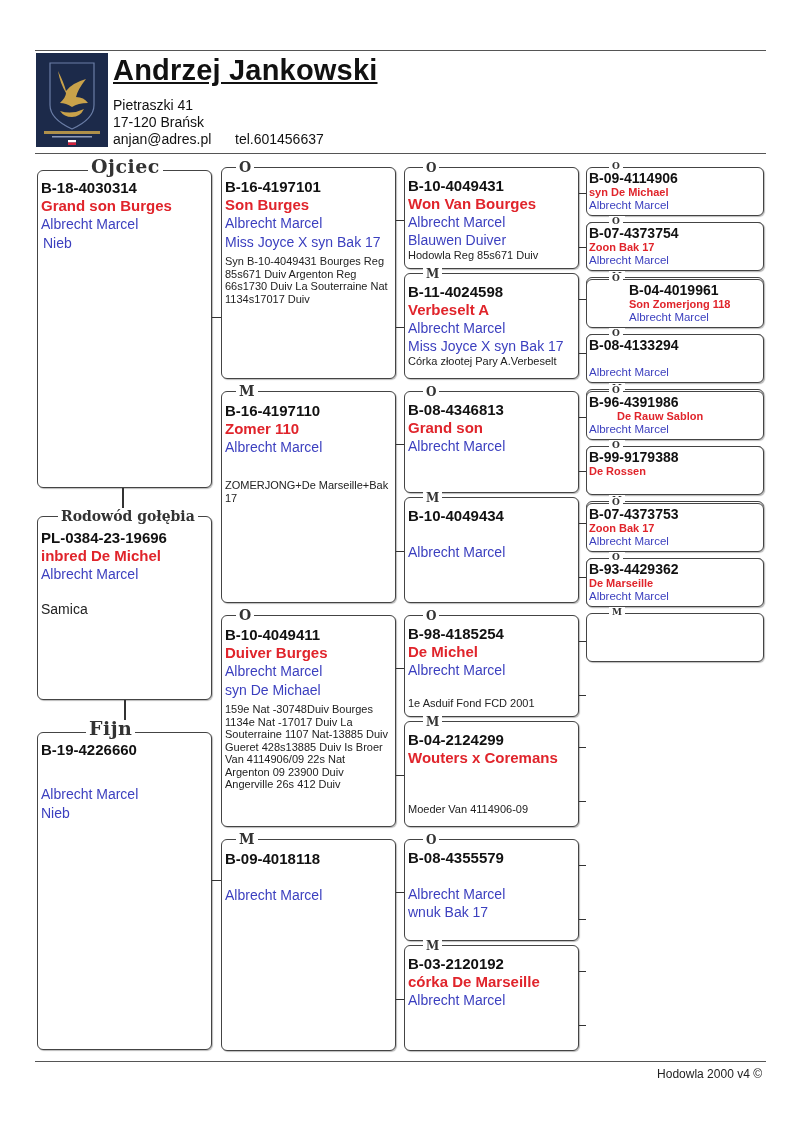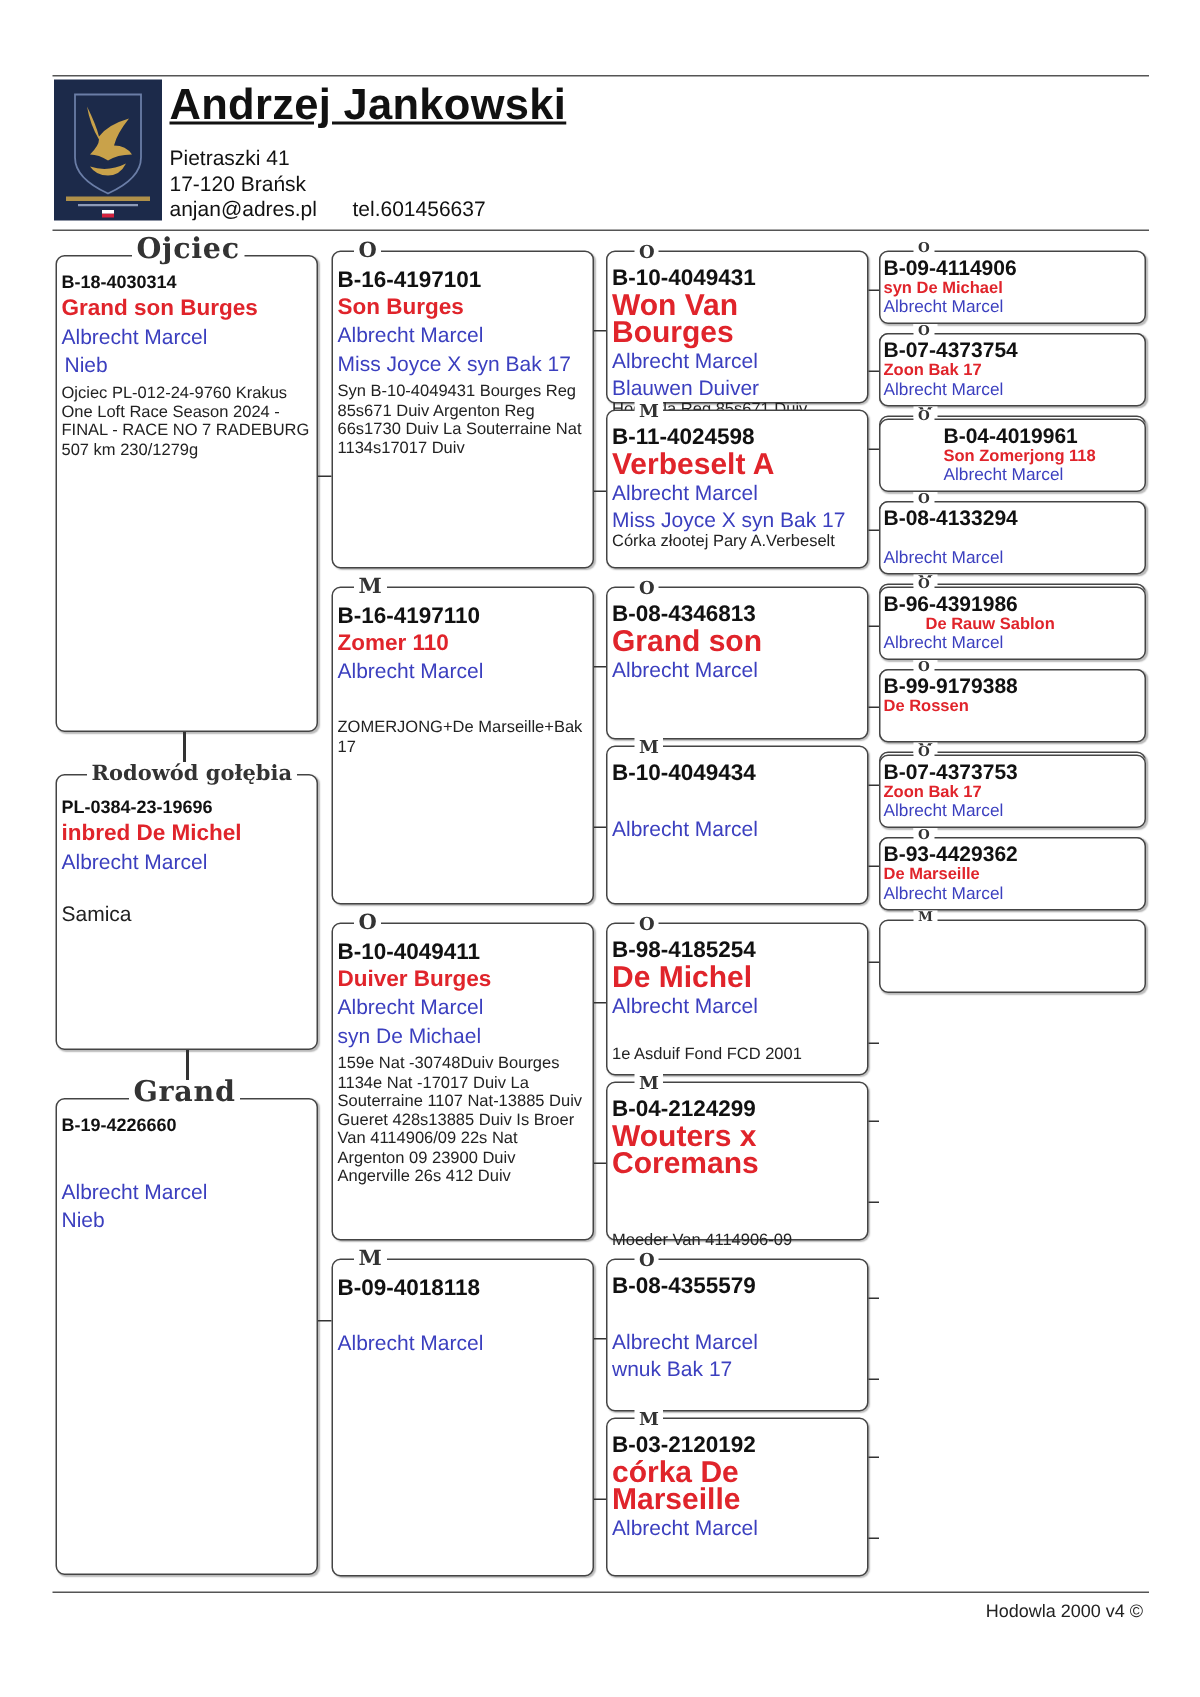--- a/index.html
+++ b/index.html
@@ -16,37 +16,37 @@
   .legend.big { font-size:19px; top:-13px; letter-spacing:0.5px; }
   .legend.mid { font-size:14px; top:-9px; }
   .legend.sm  { font-size:12px; top:-8px; }
   .legend.xs  { font-size:9px; top:-7px; line-height:10px; }
   .ring { font-weight:bold; color:#111; }
   .pname { font-weight:bold; color:#e0242b; }
   .breeder { color:#3b3fbf; }
   .desc { color:#222; }
 
   
-  .g1 .ring { font-size:12px; line-height:18px; }
+  .g1 .ring { font-size:15px; line-height:18px; }
   .g1 .pname { font-size:15px; line-height:18px; }
   .g1 .breeder { font-size:14px; line-height:19px; }
   .g1 .desc { font-size:11px; line-height:12.5px; }
   .g1 .content { position:absolute; left:3px; top:6px; right:3px; }
 
   
   .g2 .content { position:absolute; left:3px; top:6px; right:3px; }
   .g2 .ring { font-size:15px; line-height:18px; }
   .g2 .pname { font-size:15px; line-height:18px; }
   .g2 .breeder { font-size:14px; line-height:19px; }
   .g2 .desc { font-size:11px; line-height:12.5px; }
 
   
   .g3 .content { position:absolute; left:3px; top:5px; right:2px; }
   .g3 .ring { font-size:15px; line-height:18px; }
-  .g3 .pname { font-size:20px; line-height:18px; }
+  .g3 .pname { font-size:15px; line-height:18px; }
   .g3 .breeder { font-size:14px; line-height:18px; }
   .g3 .desc { font-size:11px; line-height:13px; }
 
   
   .g4 .content { position:absolute; left:2px; top:3px; right:2px; }
   .g4 .ring { font-size:14px; line-height:15px; }
   .g4 .pname { font-size:11px; line-height:13px; }
   .g4 .breeder { font-size:11.5px; line-height:13px; }
 
   .conn { position:absolute; background:#333; }
@@ -74,38 +74,37 @@
 <div class="addr tel">tel.601456637</div>
 <div class="hr" style="top:153px;"></div>
 
 <div class="box g1" style="left:37px;top:170px;width:175px;height:318px;">
   <span class="legend big" style="left:50px;">Ojciec</span>
   <div class="content" style="top:8px;">
     <div class="ring">B-18-4030314</div>
     <div class="pname">Grand son Burges</div>
     <div class="breeder">Albrecht Marcel</div>
     <div class="breeder" style="padding-left:2px;">Nieb</div>
-    <div class="desc" style="margin-top:3px;">Ojciec PL-012-24-9760 Krakus One Loft Race Season 2024 - FINAL - RACE NO 7 RADEBURG  507 km 230/1279g</div>
   </div>
 </div>
 <div class="conn" style="left:122px;top:488px;width:1.5px;height:28px;"></div>
 
 <div class="box g1" style="left:37px;top:516px;width:175px;height:184px;">
   <span class="legend mid" style="left:20px;">Rodowód gołębia</span>
   <div class="content" style="top:12px;">
     <div class="ring">PL-0384-23-19696</div>
     <div class="pname">inbred De Michel</div>
     <div class="breeder">Albrecht Marcel</div>
     <div class="desc" style="font-size:14px;margin-top:19px;">Samica</div>
   </div>
 </div>
 <div class="conn" style="left:124px;top:700px;width:1.5px;height:32px;"></div>
 
 <div class="box g1" style="left:37px;top:732px;width:175px;height:318px;">
-  <span class="legend big" style="left:48px;">Grand</span>
+  <span class="legend big" style="left:48px;">Fijn</span>
   <div class="content" style="top:8px;">
     <div class="ring">B-19-4226660</div>
     <div class="pname" style="min-height:18px;"></div>
     <div class="breeder" style="margin-top:8px;">Albrecht Marcel</div>
     <div class="breeder">Nieb</div>
   </div>
 </div>
 
 <div class="conn" style="left:212px;top:317px;width:9px;height:1.2px;"></div>
 <div class="conn" style="left:212px;top:880px;width:9px;height:1.2px;"></div>

